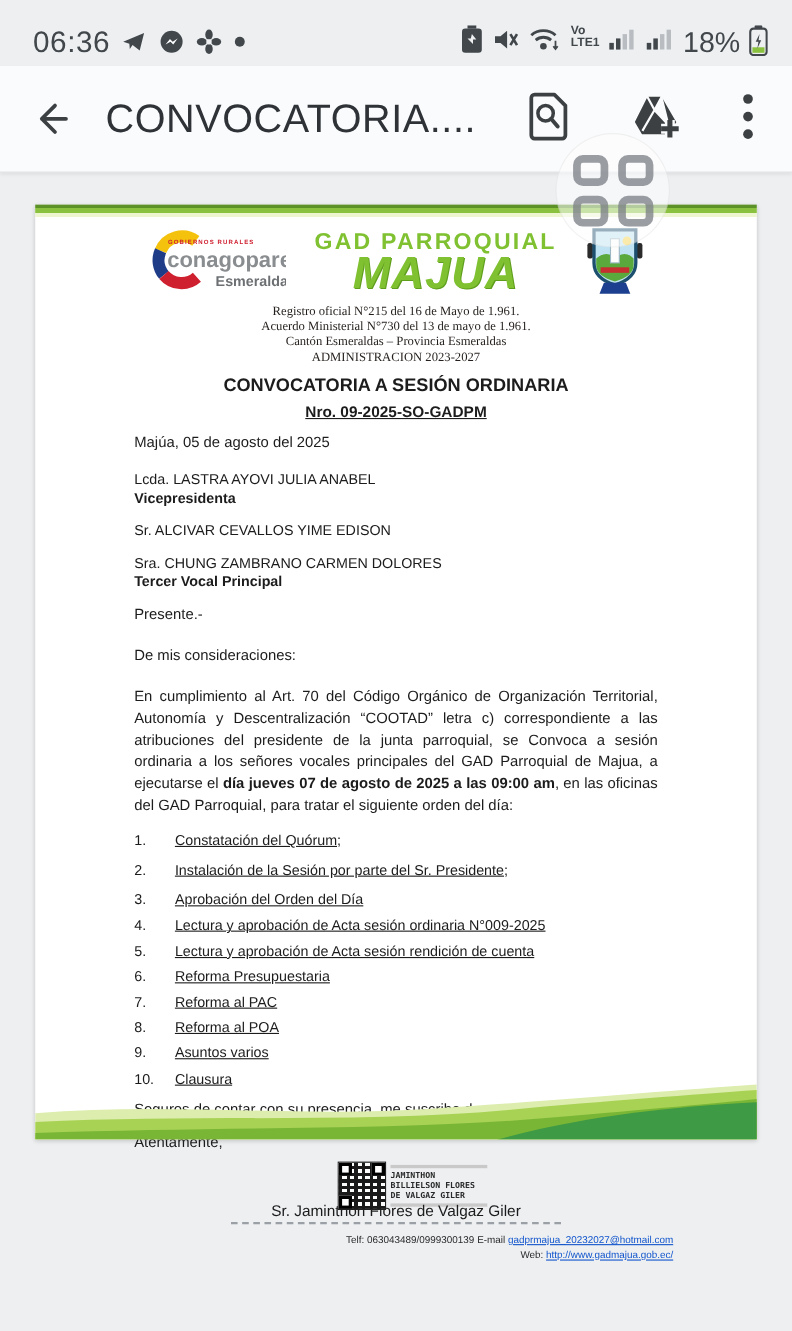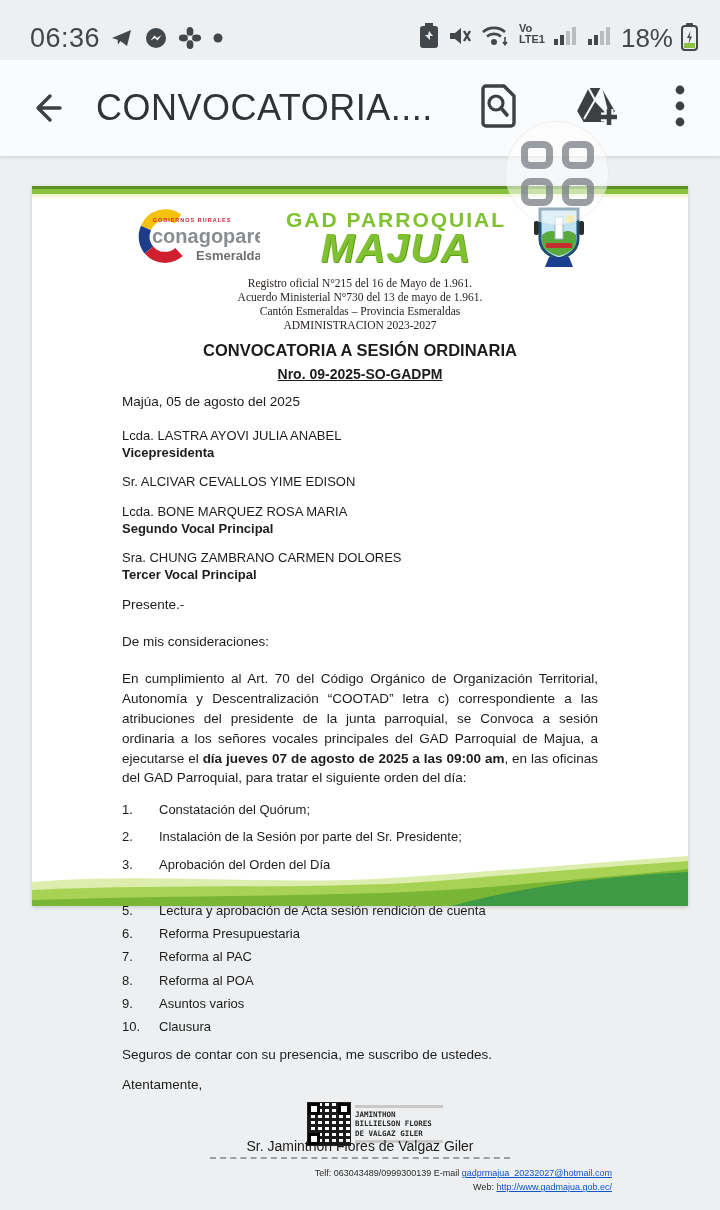--- a/index.html
+++ b/index.html
@@ -27,21 +27,21 @@
   .ab-actions { margin-left:auto; display:flex; align-items:center; gap:52px; padding-right:34px; }
 
   
   .float-widget { position:absolute; left:505px; top:121px; width:104px; height:104px;
     border-radius:50%; background:rgba(253,253,253,.55); border:1px solid rgba(0,0,0,.05);
     display:grid; grid-template-columns:32px 32px; grid-template-rows:28px 28px;
     gap:9px; place-content:center; z-index:50; cursor:pointer; }
   .float-widget .sq { border:7px solid rgba(125,130,136,.78); border-radius:9px; }
 
   
-  .page { position:absolute; left:32px; top:186px; width:656px; height:720px;
+  .page { position:absolute; left:32px; top:186px; width:656px; height:850px;
     background:#ffffff; box-shadow:0 1px 4px rgba(0,0,0,.18); color:#1c1c1c; }
   .green-bar { height:12px; width:100%;
     background:linear-gradient(#5c9128 0 3px, #8ac13e 3px 8px, #eef6cf 8px 11px, #fff 11px); }
 
   .doc-header { display:flex; align-items:center; justify-content:center; gap:26px;
     margin-top:8px; height:66px; }
   .gadlogo { text-align:center; line-height:1; }
   .gadlogo .l1 { font-size:21px; font-weight:700; color:#7fc131; letter-spacing:2px; }
   .gadlogo .l2 { font-size:41px; font-weight:800; font-style:italic; color:#7fc131;
     letter-spacing:1px; text-shadow:1px 1px 0 #5f9e1d; margin-top:-2px; }
@@ -59,21 +59,21 @@
   .recipient .role { font-weight:bold; }
 
   .presente { font-size:13.5px; margin-top:14px; }
   .salutation { font-size:13.5px; margin-top:22px; }
   .body-par { font-size:13.5px; line-height:1.47; text-align:justify; margin-top:20px; }
 
   .agenda { margin-top:13px; font-size:13px; line-height:1.4; }
   .agenda .row { display:flex; margin-bottom:5px; }
   .agenda .row.sp { margin-bottom:9px; }
   .agenda .num { width:37px; flex:none; }
-  .agenda .txt { flex:1; }
+  .agenda .txt { flex:1;text-decoration:underline; }
 
   .closing { font-size:13.5px; margin-top:11px; }
   .farewell { font-size:13.5px; margin-top:15px; }
 
   .stamp-wrap { margin-top:10px; display:flex; flex-direction:column; align-items:center; }
   .stamp { display:flex; align-items:center; gap:4px; margin-left:30px; }
   .qr { width:44px; height:44px; position:relative; border:1px solid #222;
     background:
       repeating-linear-gradient(0deg,#1a1a1a 0 3px,transparent 3px 6px),
       repeating-linear-gradient(90deg,#1a1a1a 0 3px,rgba(255,255,255,.85) 3px 7px);
@@ -277,24 +277,20 @@
 
     <div class="recipients">
       <div class="recipient">
         <div>Lcda. LASTRA AYOVI JULIA ANABEL</div>
         <div class="role">Vicepresidenta</div>
       </div>
       <div class="recipient">
         <div>Sr. ALCIVAR CEVALLOS YIME EDISON</div>
       </div>
       <div class="recipient">
-        <div>Lcda. BONE MARQUEZ ROSA MARIA</div>
-        <div class="role">Segundo Vocal Principal</div>
-      </div>
-      <div class="recipient">
         <div>Sra. CHUNG ZAMBRANO CARMEN DOLORES</div>
         <div class="role">Tercer Vocal Principal</div>
       </div>
     </div>
 
     <div class="presente">Presente.-</div>
     <div class="salutation">De mis consideraciones:</div>
 
     <div class="body-par"><span>En cumplimiento al Art. 70 del Código Orgánico de Organización Territorial, Autonomía y Descentralización “COOTAD” letra c) correspondiente a las atribuciones del presidente de la junta parroquial, se Convoca a sesión ordinaria a los señores vocales principales del GAD Parroquial de Majua, a ejecutarse el </span><b>día jueves  07 de agosto de 2025 a las 09:00 am</b><span>, en las oficinas del GAD Parroquial, para tratar el siguiente orden del día:</span></div>
 

